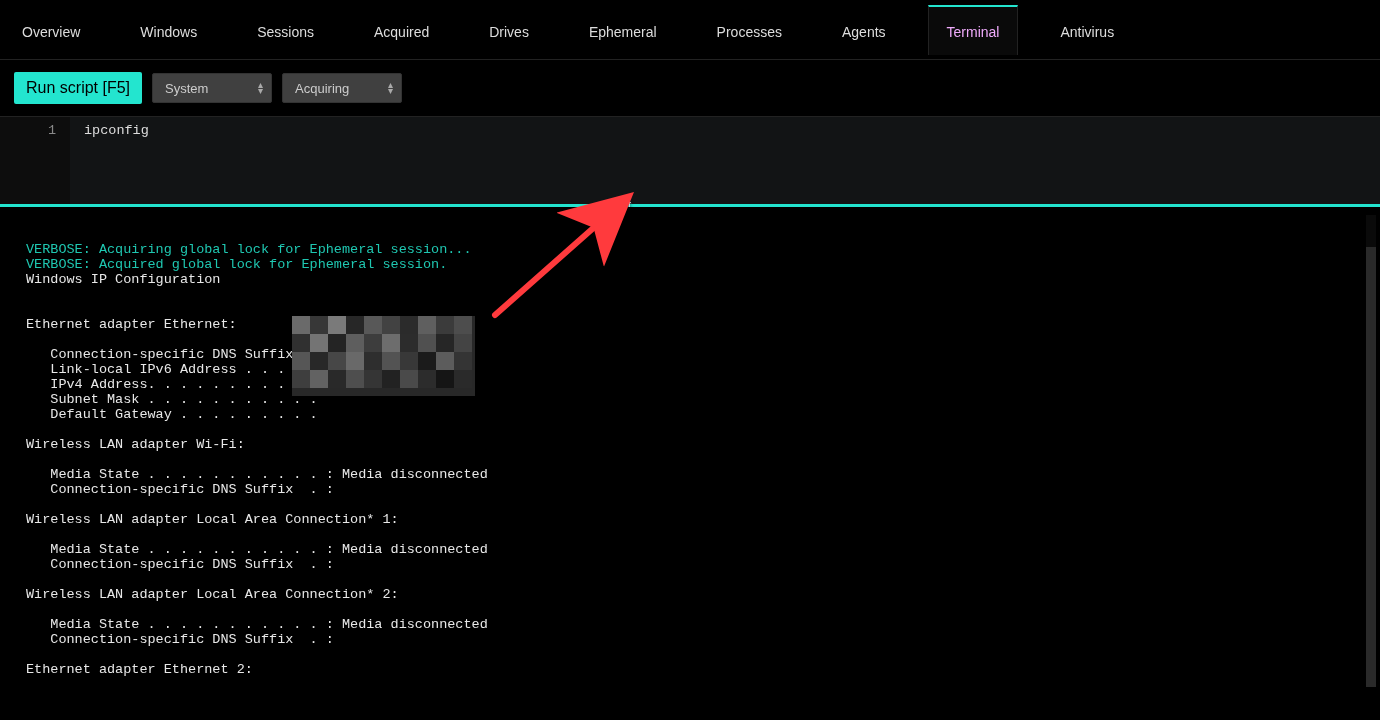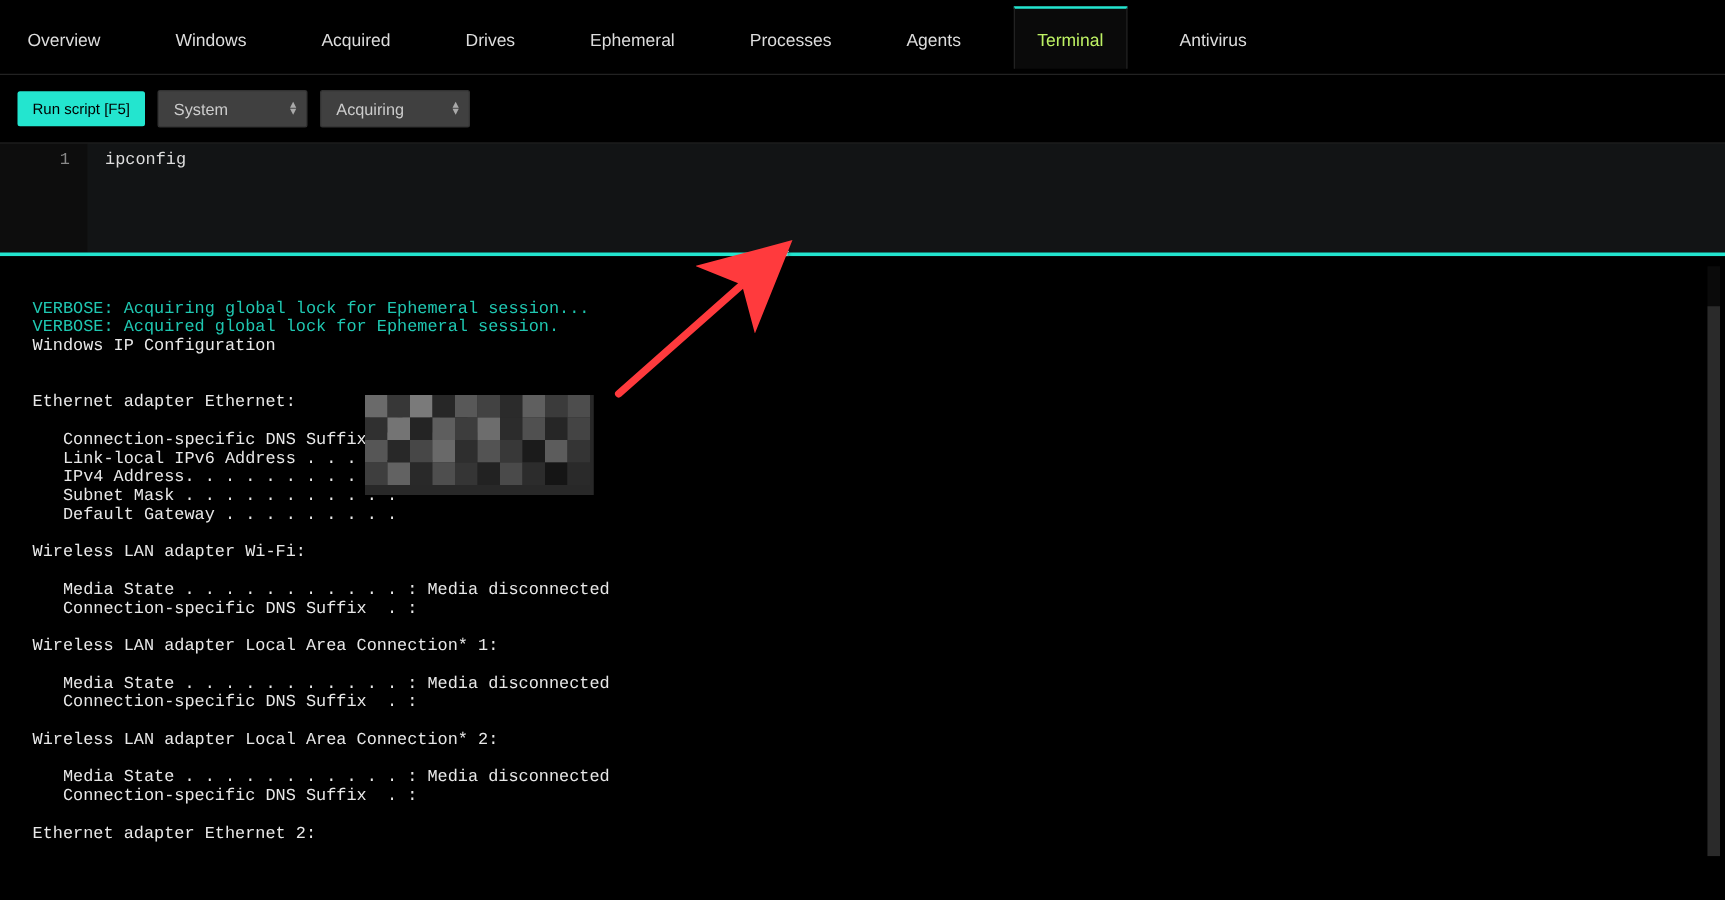--- a/index.html
+++ b/index.html
@@ -24,37 +24,37 @@
       padding: 0 18px;
       height: 50px;
       line-height: 50px;
       color: #ddd;
       font-size: 14px;
       cursor: pointer;
       border-top: 2px solid transparent;
     }
     .tab.active {
       border-top: 2px solid #23e5cf;
-      color: #bef264;
+      color: #f0abfc;
       background: #0a0a0a;
       border-left: 1px solid #222;
       border-right: 1px solid #222;
     }
     .toolbar {
       display: flex;
       align-items: center;
       gap: 10px;
       padding: 12px 14px;
     }
     .run-btn {
       background: #23e5cf;
       color: #000;
       border: none;
       padding: 7px 12px;
-      font-size: 12px;
+      font-size: 16px;
       cursor: pointer;
       border-radius: 2px;
     }
     .select {
       background: #404040;
       border: 1px solid #333;
       color: #ccc;
       height: 30px;
       padding: 0 30px 0 12px;
       font-size: 13px;
@@ -180,20 +180,21 @@
       top: 180px;
       pointer-events: none;
     }
   </style>
 </head>
 <body>
 
 <div class="tabbar">
   <div class="tab">Overview</div>
   <div class="tab">Windows</div>
+  <div class="tab">Sessions</div>
   <div class="tab">Acquired</div>
   <div class="tab">Drives</div>
   <div class="tab">Ephemeral</div>
   <div class="tab">Processes</div>
   <div class="tab">Agents</div>
   <div class="tab active">Terminal</div>
   <div class="tab">Antivirus</div>
 </div>
 
 <div class="toolbar">

